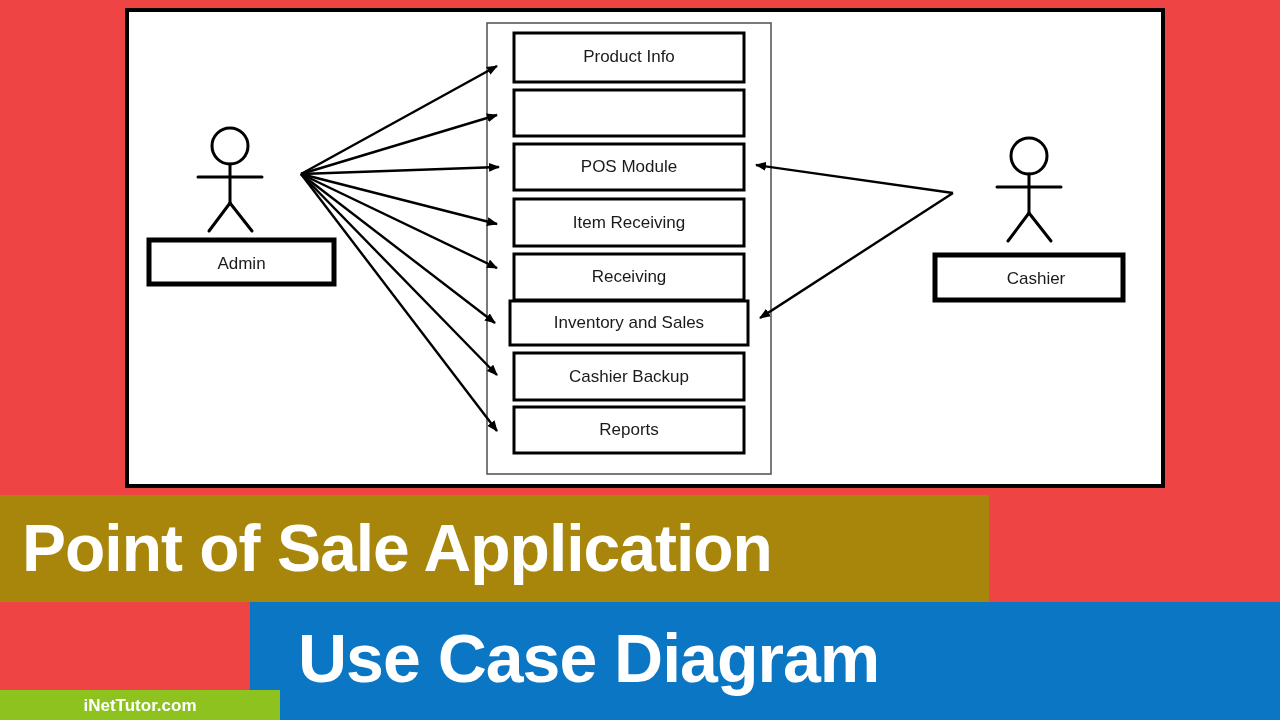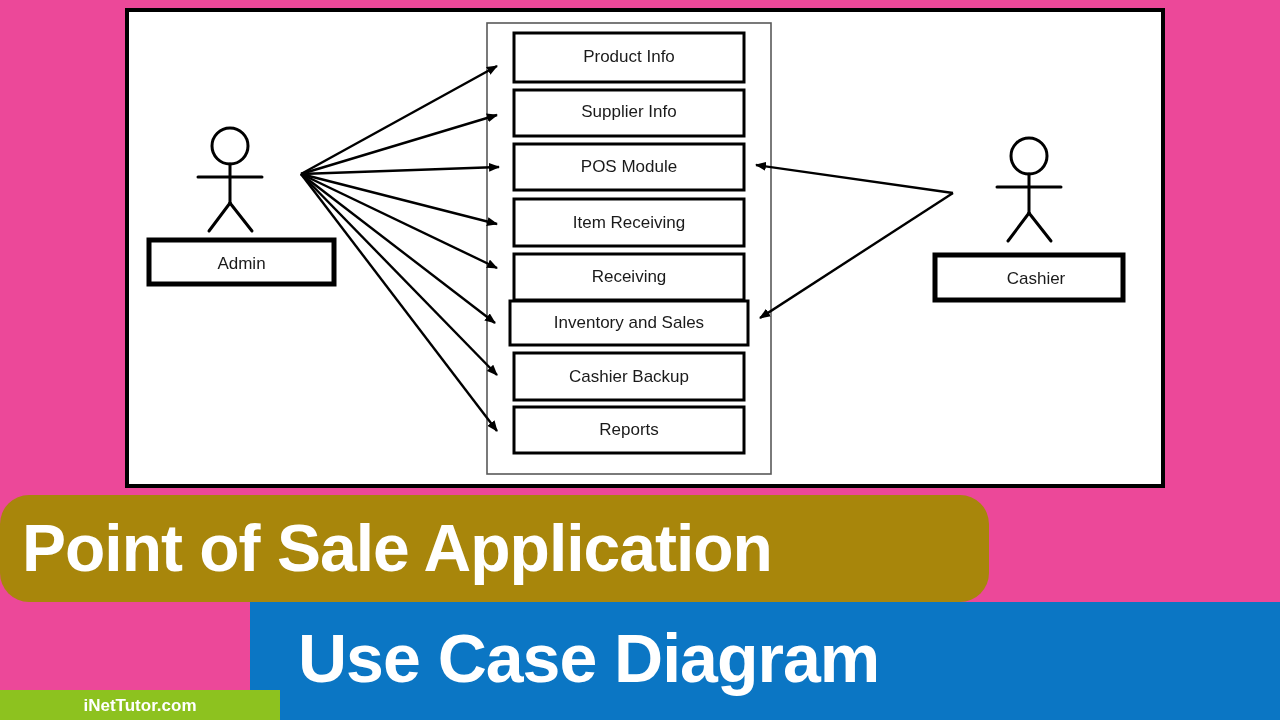--- a/index.html
+++ b/index.html
@@ -4,21 +4,21 @@
 <style>
   html, body {
     margin: 0;
     padding: 0;
     background: #ffffff;
   }
   #stage {
     position: relative;
     width: 1280px;
     height: 720px;
-    background: #ec4899;
+    background: #ef4444;
     overflow: hidden;
     font-family: "Liberation Sans", sans-serif;
   }
 
   
   #diagram-svg {
     position: absolute;
     left: 0;
     top: 0;
     width: 1280px;
@@ -53,21 +53,20 @@
   }
 
   
   #gold-banner {
     position: absolute;
     left: 0;
     top: 495px;
     width: 989px;
     height: 107px;
     background: #a8860b;
-    border-radius: 29px;
   }
   #gold-banner .banner-text {
     position: absolute;
     left: 22px;
     top: 50%;
     transform: translateY(-52%);
     color: #ffffff;
     font-family: "Liberation Sans Narrow", "Liberation Sans", sans-serif;
     font-weight: bold;
     font-size: 66px;
@@ -177,21 +176,20 @@
       <circle cx="1029" cy="156" r="18" fill="#ffffff"></circle>
       <line x1="1029" y1="174" x2="1029" y2="213"></line>
       <line x1="997" y1="187" x2="1061" y2="187"></line>
       <line x1="1029" y1="213" x2="1008" y2="241"></line>
       <line x1="1029" y1="213" x2="1051" y2="241"></line>
     </g>
     <rect x="935" y="255" width="188" height="45" fill="#ffffff" stroke="#000000" stroke-width="5"></rect>
   </svg>
 
   <div class="uc-label" style="left:514px; top:48px;  width:230px;">Product Info</div>
-  <div class="uc-label" style="left:514px; top:103px; width:230px;">Supplier Info</div>
   <div class="uc-label" style="left:514px; top:158px; width:230px;">POS Module</div>
   <div class="uc-label" style="left:514px; top:214px; width:230px;">Item Receiving</div>
   <div class="uc-label" style="left:514px; top:268px; width:230px;">Receiving</div>
   <div class="uc-label" style="left:510px; top:314px; width:238px;">Inventory and Sales</div>
   <div class="uc-label" style="left:514px; top:368px; width:230px;">Cashier Backup</div>
   <div class="uc-label" style="left:514px; top:421px; width:230px;">Reports</div>
 
   <div class="actor-label-text" style="left:149px; top:254px; width:185px;">Admin</div>
   <div class="actor-label-text" style="left:942px; top:269px; width:188px;">Cashier</div>
 

